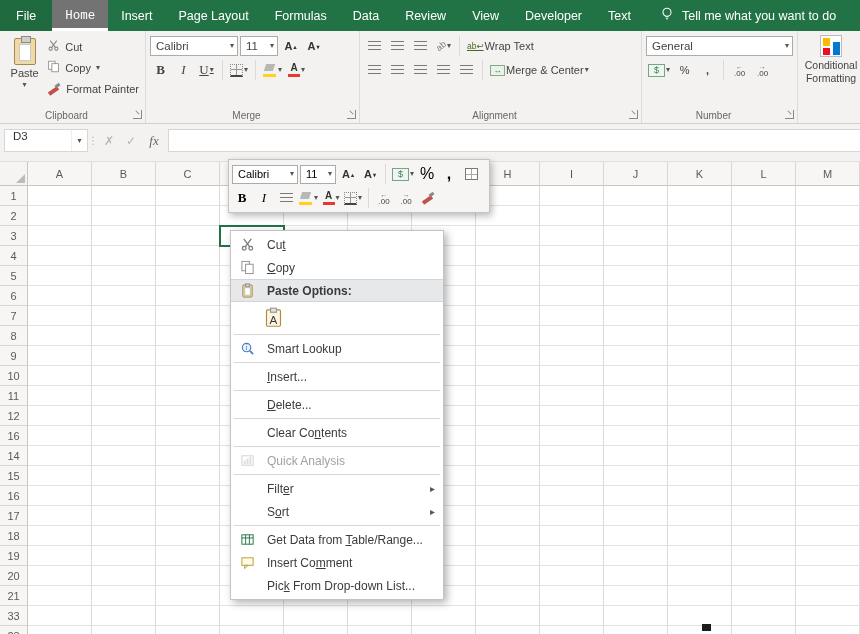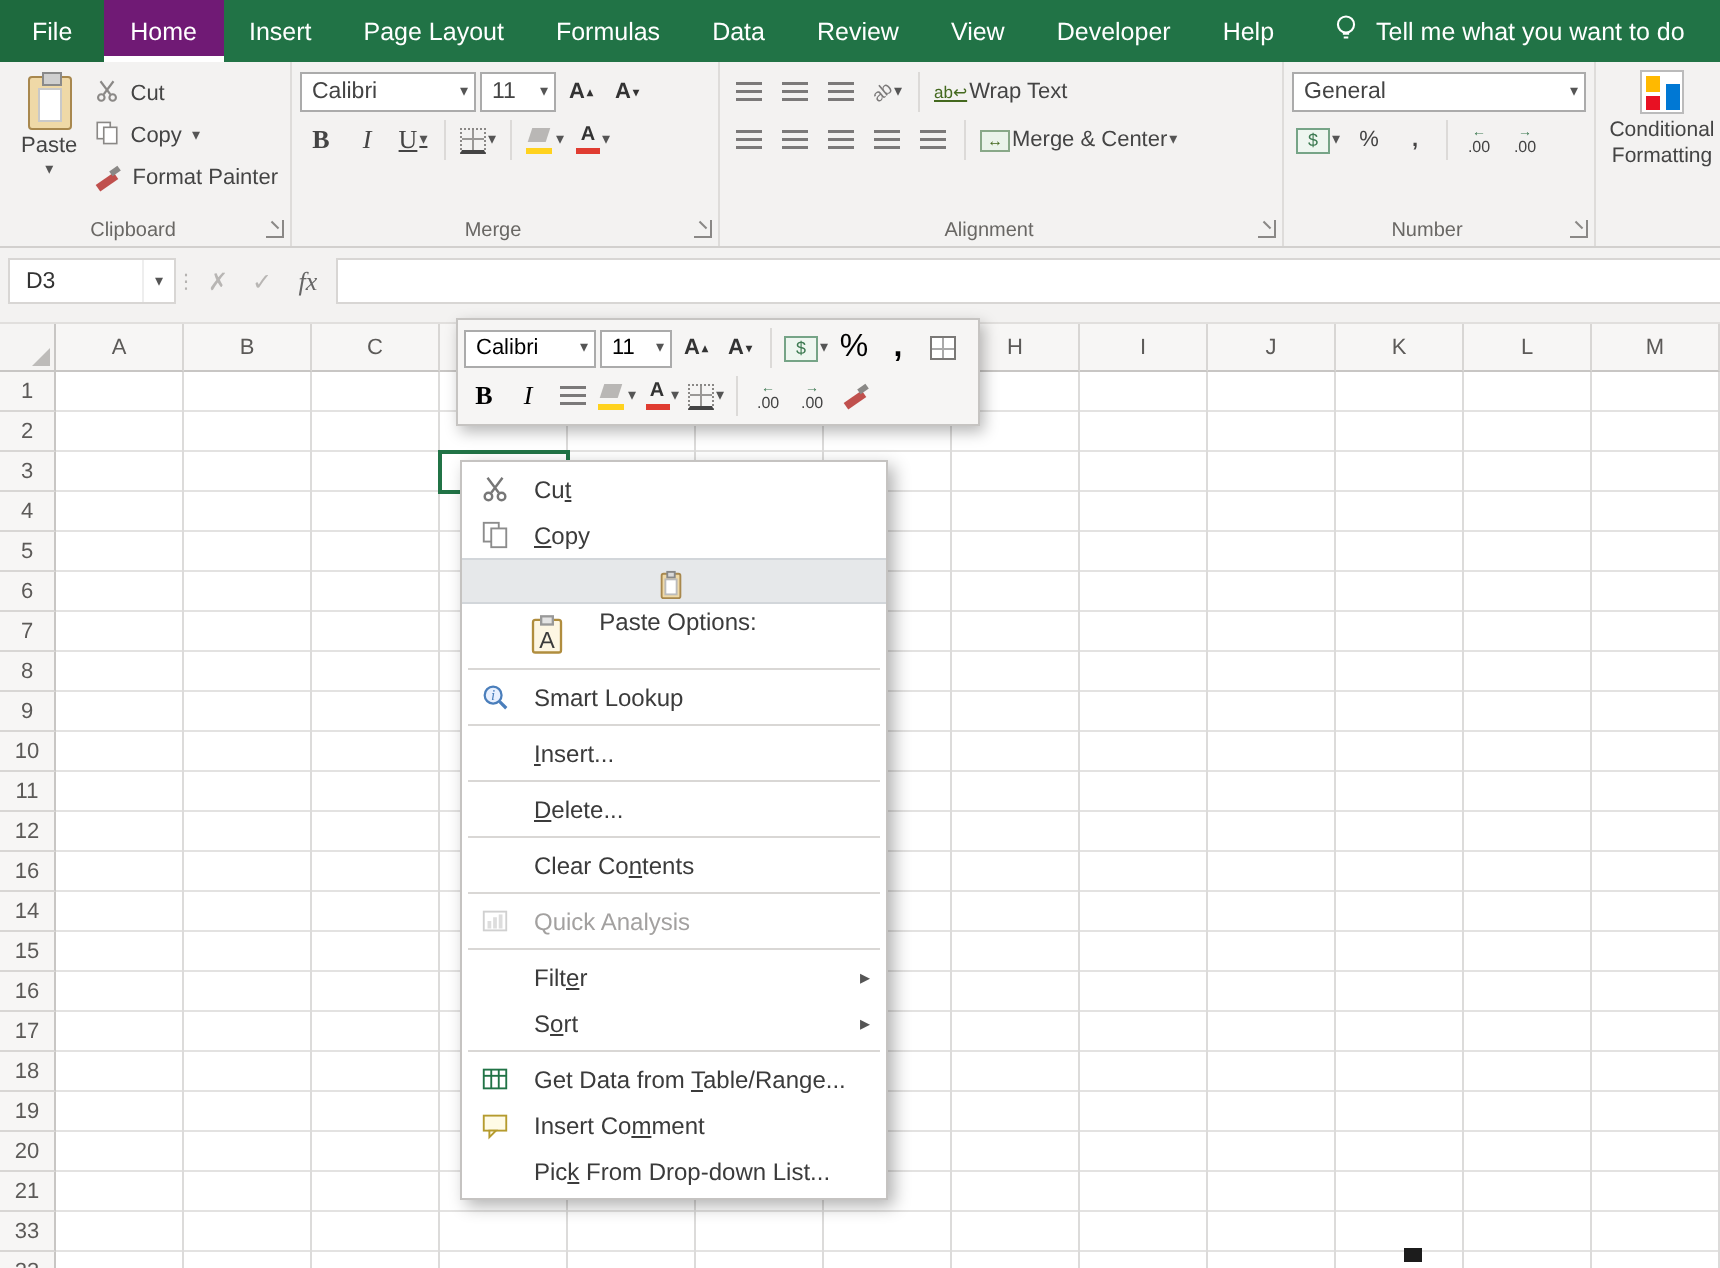--- a/index.html
+++ b/index.html
@@ -8,21 +8,21 @@
     width:860px; height:634px; overflow:hidden; position:relative;
     font-family:"Liberation Sans", sans-serif; background:#fff; cursor:default;
     -webkit-font-smoothing:antialiased;
   }
 
   
   .tabbar { height:31px; background:#217346; display:flex; align-items:stretch; color:#fff; font-size:12.5px; }
   .tabs { display:flex; align-items:stretch; }
   .tab { display:flex; align-items:center; padding:0 13px; white-space:nowrap; }
   .tab.file { background:#1e6a3e; padding:0 16px; }
-  .tab.active { background:#701a75; box-shadow:inset 0 -3px 0 #ffffff; }
+  .tab.active { background:#737373; box-shadow:inset 0 -3px 0 #ffffff;font-family:Liberation Mono, monospace; }
   .tellme { display:flex; align-items:center; gap:8px; margin-left:16px; white-space:nowrap; }
 
   
   .ribbon { height:93px; background:#f3f2f1; border-bottom:1px solid #d2d0ce; display:flex; font-size:11px; color:#444; }
   .rgroup { position:relative; border-right:1px solid #dedcda; padding:3px 4px 16px 4px; display:flex; }
   .glabel { position:absolute; left:0; right:12px; bottom:2px; text-align:center; font-size:10px; color:#696764; }
   .launcher { position:absolute; right:3px; bottom:4px; width:9px; height:9px; border-right:1px solid #8a8886; border-bottom:1px solid #8a8886; }
   .launcher::after { content:""; position:absolute; left:2px; top:2px; width:5px; height:1px; background:#8a8886; transform:rotate(45deg); }
   .caret { font-size:8px; color:#555; line-height:1; }
 
@@ -67,21 +67,21 @@
 
   .cf-block { display:flex; flex-direction:column; align-items:center; padding:4px 2px 0 6px; white-space:nowrap; overflow:hidden; flex:1; }
   .i-cf { width:22px; height:22px; border:1px solid #bbb; background:
      linear-gradient(#e81123,#e81123) 2px 12px/7px 7px no-repeat,
      linear-gradient(#0078d4,#0078d4) 12px 6px/7px 13px no-repeat,
      linear-gradient(#ffb900,#ffb900) 2px 2px/7px 8px no-repeat, #fff; margin-bottom:2px; }
   .cf-line { font-size:10.5px; color:#444; line-height:1.25; }
 
   
   .fbar { height:38px; background:#f3f2f1; display:flex; align-items:center; padding:0 0 4px 4px; border-bottom:1px solid #e1dfdd; }
-  .namebox { width:84px; height:23px; background:#fff; border:1px solid #d8d6d4; display:flex; align-items:center; }
+  .namebox { width:84px; height:23px; background:#fff; border:1px solid #d8d6d4; display:flex; align-items:flex-start; }
   .namebox .val { flex:1; padding-left:8px; font-size:11.5px; color:#333; }
   .namebox .dd { width:16px; display:flex; align-items:center; justify-content:center; border-left:1px solid #eee; height:100%; }
   .fb-handle { width:10px; text-align:center; color:#b5b3b1; font-size:10px; }
   .fb-btn { width:22px; text-align:center; color:#b8b6b4; font-size:12px; }
   .fb-fx { width:24px; text-align:center; color:#666; font-family:"Liberation Serif", serif; font-style:italic; font-size:13px; }
   .fb-input { flex:1; height:23px; background:#fff; border:1px solid #d8d6d4; border-right:none; margin-left:2px; }
 
   
   .sheet { position:absolute; left:0; top:162px; right:0; bottom:0; background:#fff; }
   .corner { position:absolute; left:0; top:0; width:28px; height:24px; background:#f5f4f3; border-right:1px solid #c8c6c4; border-bottom:1px solid #c8c6c4; }
@@ -111,42 +111,42 @@
   .i-brush::after { content:""; position:absolute; left:8px; top:2px; width:5px; height:3px; background:#8a8886; transform:rotate(-35deg); }
 
   
   .cmenu { position:absolute; left:230px; top:230px; width:214px; background:#fff; border:1px solid #c5c3c1; box-shadow:3px 3px 8px rgba(0,0,0,.3); z-index:50; padding:2px 0; font-size:12px; color:#3b3b3b; }
   .m-item { display:flex; align-items:center; height:23px; padding:0 8px 0 4px; position:relative; }
   .m-icon { width:24px; height:18px; display:flex; align-items:center; justify-content:center; flex:0 0 24px; }
   .m-icon svg { width:15px; height:15px; }
   .m-label { margin-left:8px; white-space:nowrap; }
   .m-arrow { margin-left:auto; font-size:10px; color:#555; }
   .m-sep { height:1px; background:#d9d7d5; margin:2px 3px; }
-  .m-header { background:#e6e8ea; border-top:1px solid #d2d6da; border-bottom:1px solid #d2d6da; font-weight:normal;flex-direction:column; }
+  .m-header { background:#e6e8ea; border-top:1px solid #d2d6da; border-bottom:1px solid #d2d6da; font-weight:bold; }
   .m-pasteopt { height:30px; padding-left:30px; }
   .m-pasteopt .m-icon svg { width:19px; height:21px; }
   .m-disabled { color:#a3a1a0; }
   .m-disabled .m-icon { opacity:.45; }
   .m-redbox { outline:3px solid #dd0404; outline-offset:0px; z-index:2; }
 </style>
 </head>
 <body>
 
 <div class="tabbar">
   <div class="tabs">
       <div class="tab file">File</div>
       <div class="tab active">Home</div>
       <div class="tab">Insert</div>
       <div class="tab">Page Layout</div>
       <div class="tab">Formulas</div>
       <div class="tab">Data</div>
       <div class="tab">Review</div>
       <div class="tab">View</div>
       <div class="tab">Developer</div>
-      <div class="tab">Help</div>
+      <div class="tab">Text</div>
     </div>
   <div class="tellme">
     <span>
       <svg width="14" height="16" viewBox="0 0 16 18">
           <circle cx="8" cy="7" r="4.6" fill="none" stroke="#fff" stroke-width="1.2"></circle>
           <path d="M6.2 12.2 h3.6 M6.7 14.4 h2.6" stroke="#fff" stroke-width="1.2" fill="none"></path>
         </svg>
     </span>
     <span>Tell me what you want to do</span>
   </div>

